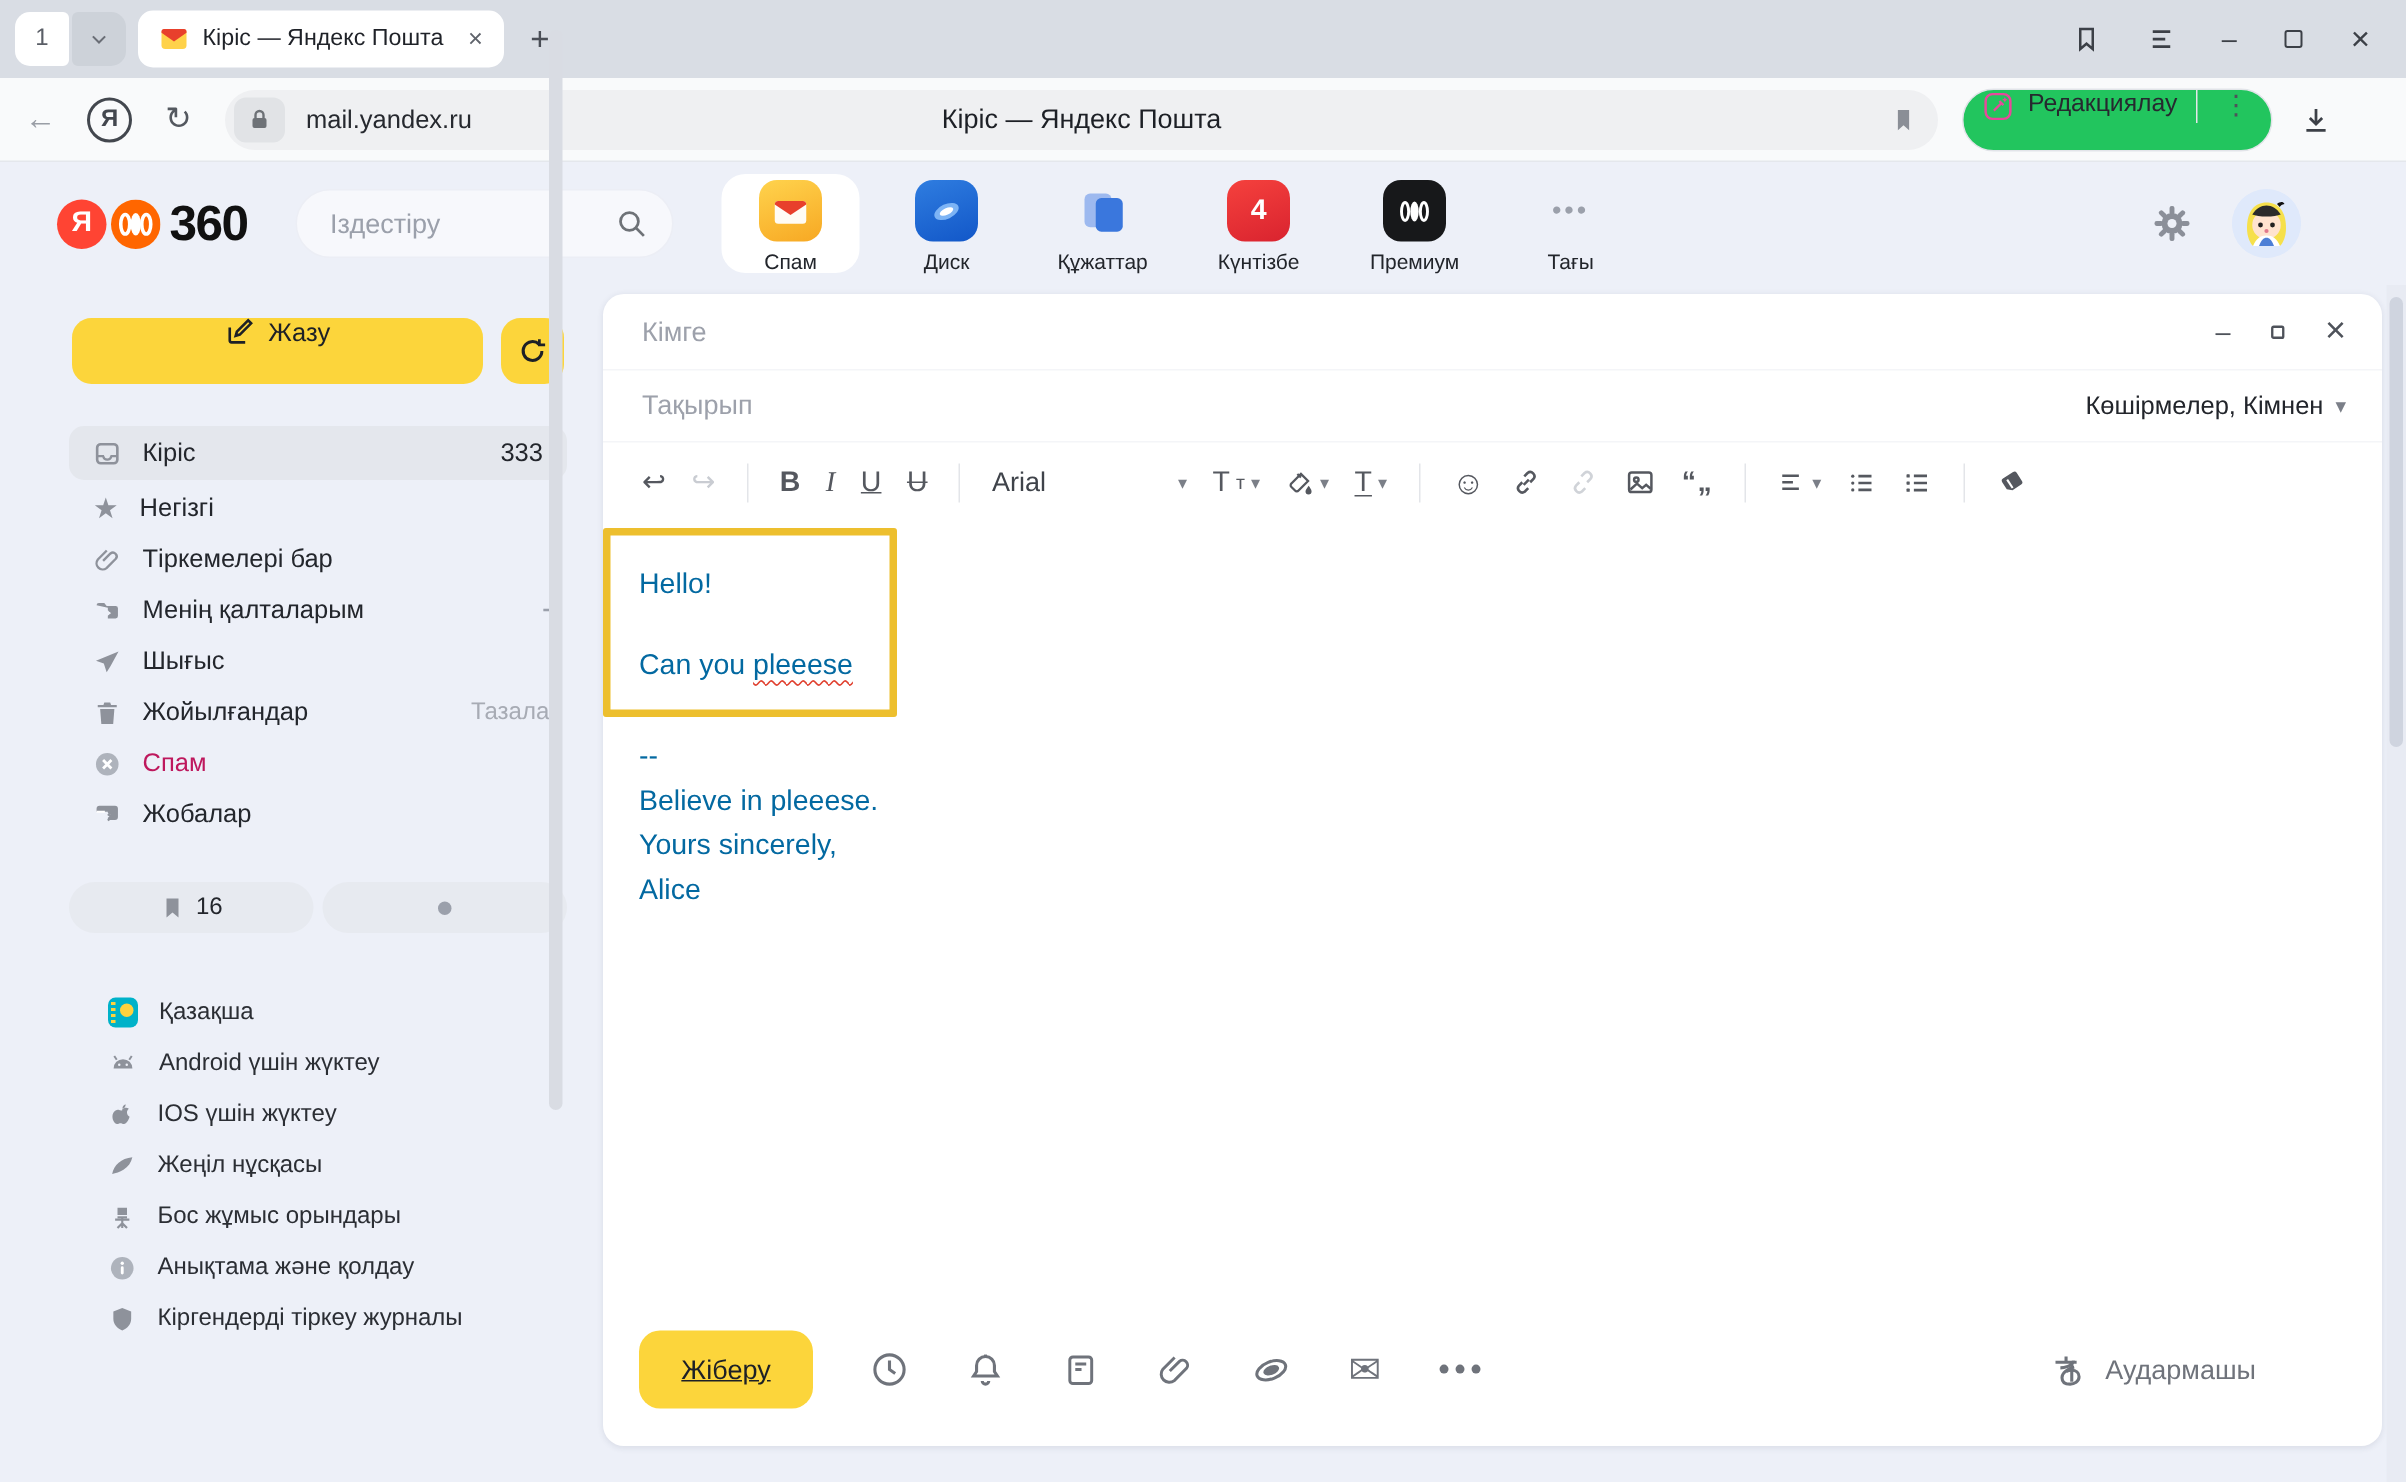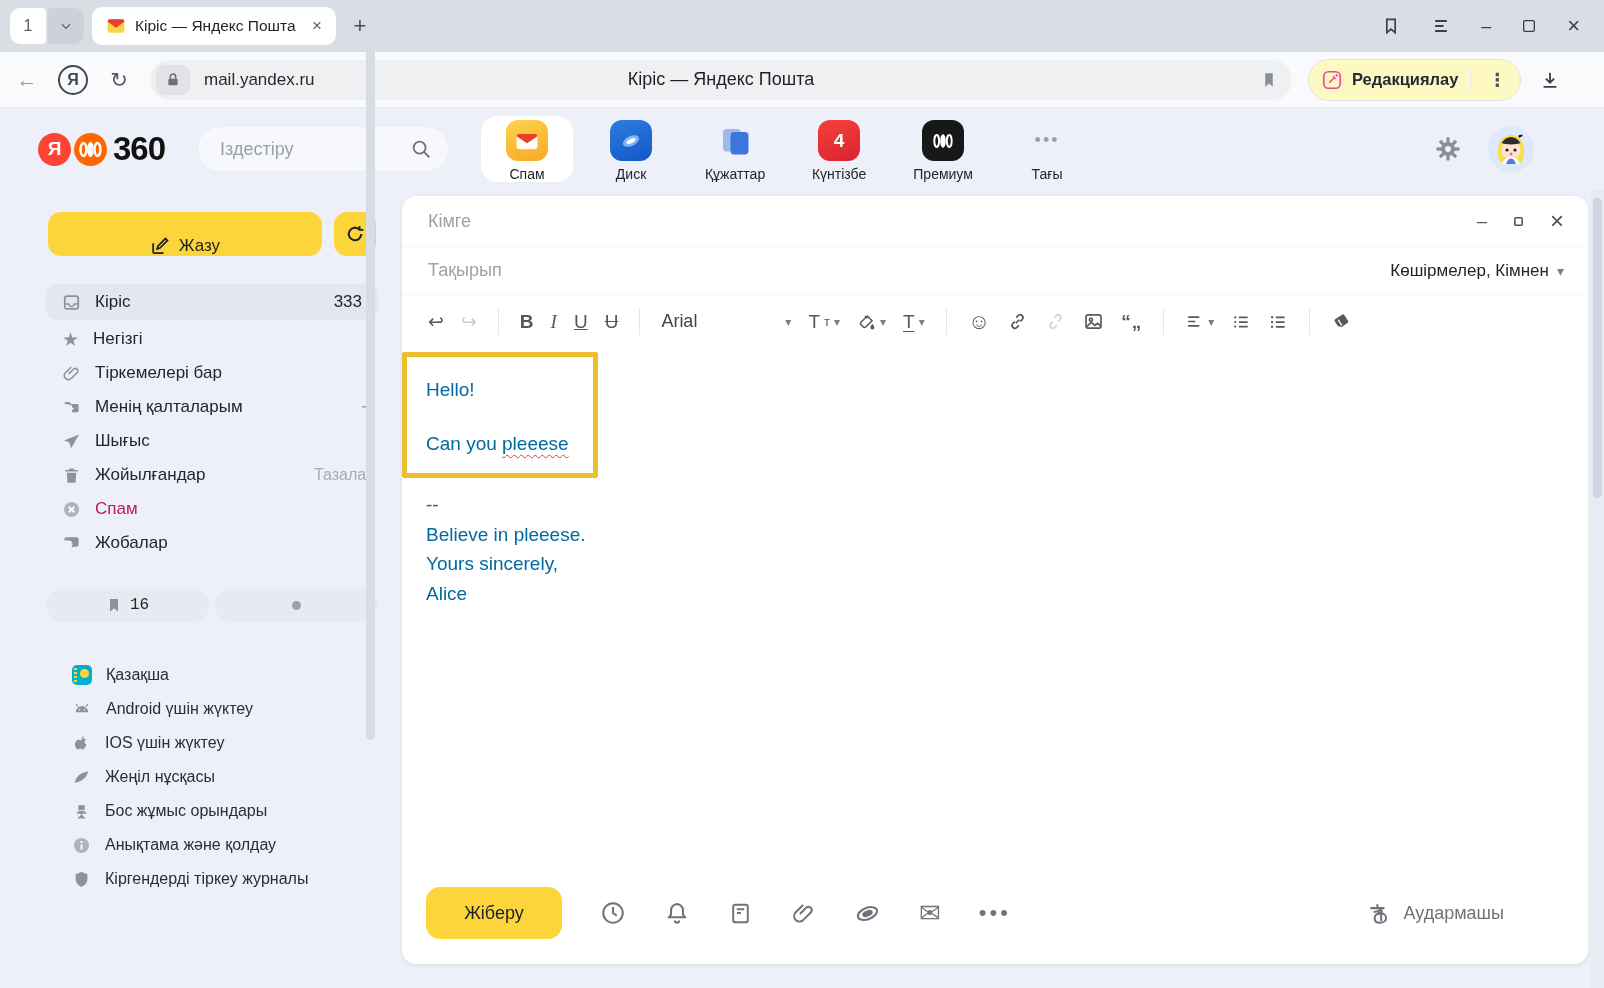--- a/index.html
+++ b/index.html
@@ -24,21 +24,21 @@
   
   .btoolbar { position:absolute; left:0; top:52px; width:1604px; height:56px; background:#f9fafb; border-bottom:1px solid #e4e7ec; display:flex; align-items:center; }
   .navic { width:34px; display:flex; justify-content:center; font-size:21px; color:#54585f; }
   .navic.back { margin-left:10px; color:#9a9ea6; }
   .ya-badge { width:30px; height:30px; border:2px solid #43474e; border-radius:50%; display:flex; align-items:center; justify-content:center; font-size:16px; font-weight:bold; color:#43474e; margin:0 14px; }
   .addrbar { position:relative; margin-left:14px; width:1142px; height:40px; background:#eff0f2; border-radius:20px; display:flex; align-items:center; padding:0 14px 0 6px; }
   .lockchip { width:34px; height:30px; background:#e1e3e6; border-radius:8px; display:flex; align-items:center; justify-content:center; }
   .url { margin-left:14px; font-size:17px; color:#26292f; }
   .pagetitle { position:absolute; left:0; right:0; text-align:center; font-size:18px; color:#1d2026; pointer-events:none; }
   .addr-bm { margin-left:auto; color:#8a8e96; }
-  .editpill { margin-left:16px; height:42px; background:#fef9c3; border:1px solid #e2e4e9; border-radius:21px; display:flex; align-items:center; padding:0 6px 0 12px; gap:9px;font-weight:bold; }
+  .editpill { margin-left:16px; height:42px; background:#22c55e; border:1px solid #e2e4e9; border-radius:21px; display:flex; align-items:flex-start; padding:0 6px 0 12px; gap:9px; }
   .editpill .lbl { font-size:16.5px; color:#26292f; }
   .editpill .sep { width:1px; height:22px; background:#e4e6ea; margin-left:3px; }
   .editpill .dots { font-size:18px; color:#4e525a; padding:0 8px; }
   .dl { margin-left:18px; color:#3c4047; }
 
   
   .appheader { position:absolute; left:0; top:108px; width:1604px; height:82px; background:#edf0f8; display:flex; align-items:center; }
   .logo { display:flex; align-items:center; margin-left:38px; gap:3px; }
   .logo-ya { width:33px; height:33px; background:#f43; border-radius:50%; color:#fff; font-weight:bold; font-size:19px; display:flex; align-items:center; justify-content:center; }
   .logo-360 { font-size:33px; font-weight:bold; color:#111; letter-spacing:-1px; margin-left:3px; }
@@ -55,31 +55,31 @@
   .ai-cal { background:linear-gradient(160deg,#f5413d,#d9232f); color:#fff; font-weight:bold; font-size:19px; }
   .ai-prem { background:#17181a; }
   .ai-more { color:#9ba0ab; background:transparent; letter-spacing:2px; font-size:18px; }
   .hdr-right { margin-left:auto; display:flex; align-items:center; gap:26px; padding-right:70px; }
   .gear { color:#8b8f99; }
   .avatar { width:46px; height:46px; border-radius:50%; background:#dfe9fb; overflow:hidden; }
 
   
   .sidebar { position:absolute; left:20px; top:190px; width:370px; height:798px; }
   .composerow { display:flex; gap:12px; padding:22px 14px 0 28px; }
-  .btn-compose { flex:1; height:44px; background:#fcd53b; border-radius:13px; display:flex; align-items:flex-end; justify-content:center; gap:10px; font-size:17px; color:#1d2026; }
+  .btn-compose { flex:1; height:44px; background:#fcd53b; border-radius:13px; display:flex; align-items:flex-start; justify-content:center; gap:10px; font-size:17px; color:#1d2026; }
   .btn-refresh { width:42px; height:44px; background:#fcd53b; border-radius:13px; display:flex; align-items:center; justify-content:center; color:#1d2026; }
   .folders { margin-top:28px; }
   .frow { height:34px; display:flex; align-items:center; padding:0 16px 0 42px; gap:14px; }
   .frow.sel { height:36px; background:#e4e7ed; border-radius:10px; margin:0 12px 2px 26px; padding:0 16px; }
   .frow .lbl { font-size:17px; color:#23262c; }
   .frow .muted { color:#be185d; }
   .frow .count { margin-left:auto; font-size:17px; color:#23262c; }
   .frow .action { margin-left:auto; font-size:16px; color:#a7abb4; }
   .frow .plus { margin-left:auto; font-size:22px; color:#9ba0ab; font-weight:300; }
-  .pillrow { display:flex; gap:6px; padding:28px 12px 0 26px;font-family:Liberation Mono, monospace; }
+  .pillrow { display:flex; gap:6px; padding:28px 12px 0 26px; }
   .pill { flex:1; height:34px; background:#e7eaf0; border-radius:17px; display:flex; align-items:center; justify-content:center; gap:8px; font-size:16px; color:#23262c; }
   .pill .dot { width:9px; height:9px; border-radius:50%; background:#9ba0ab; }
   .shortcuts { margin-top:24px; }
   .srow { height:38px; display:flex; align-items:center; gap:14px; padding-left:74px; font-size:17px; color:#23262c; }
   .links { margin-top:36px; }
   .lrow { height:34px; display:flex; align-items:center; gap:14px; padding-left:52px; font-size:16px; color:#2b2e34; }
   .flagkz { width:20px; height:20px; background:#00b2c9; border-radius:5px; position:relative; }
   .flagkz:before { content:""; position:absolute; left:8px; top:4px; width:9px; height:9px; border-radius:50%; background:#ffd23e; }
   .flagkz:after { content:""; position:absolute; left:2px; top:3px; width:3px; height:14px; background:repeating-linear-gradient(#ffd23e 0 2px,transparent 2px 4px); }
   .cscroll { position:absolute; left:366px; top:20px; width:9px; height:720px; background:#d9dce3; border-radius:5px; }
@@ -107,21 +107,21 @@
   .fontsel .caret { margin-left:auto; }
   .tt { font-size:19px; color:#55585f; } .tt small { font-size:13px; }
 
   .bodyarea { flex:1; position:relative; font-size:19px; color:#0369a1; }
   .hlbox { position:absolute; left:0px; top:4px; width:196px; height:126px; border:5px solid #edbf2e; border-radius:2px; padding:22px 0 0 19px; }
   .hlbox .l2 { margin-top:32px; white-space:nowrap; }
   .wavy { text-decoration:underline; text-decoration-style:wavy; text-decoration-color:#e0402f; text-decoration-thickness:1px; text-underline-offset:4px; }
   .sig { position:absolute; left:24px; top:142px; line-height:29.5px; }
 
   .botbar { height:92px; display:flex; align-items:center; padding:0 84px 10px 24px; gap:38px; color:#6f737b; }
-  .btn-send { width:136px; height:52px; background:#fcd53b; border-radius:14px; display:flex; align-items:center; justify-content:center; font-size:18px; color:#1d2026; }
+  .btn-send { width:116px; height:52px; background:#fcd53b; border-radius:14px; display:flex; align-items:center; justify-content:center; font-size:18px; color:#1d2026;text-decoration:underline; }
   .botbar .dots { font-size:22px; letter-spacing:3px; color:#6f737b; }
   .translator { margin-left:auto; display:flex; align-items:center; gap:12px; font-size:18px; color:#6f737b; }
 
   .pagescroll { position:absolute; right:0; top:190px; width:13px; height:798px; background:#e8ebf3; }
   .pagescroll .thumb { position:absolute; left:2px; top:8px; width:9px; height:300px; border-radius:5px; background:#cfd4df; }
 </style>
 </head>
 <body>
 
 <div class="screen">

